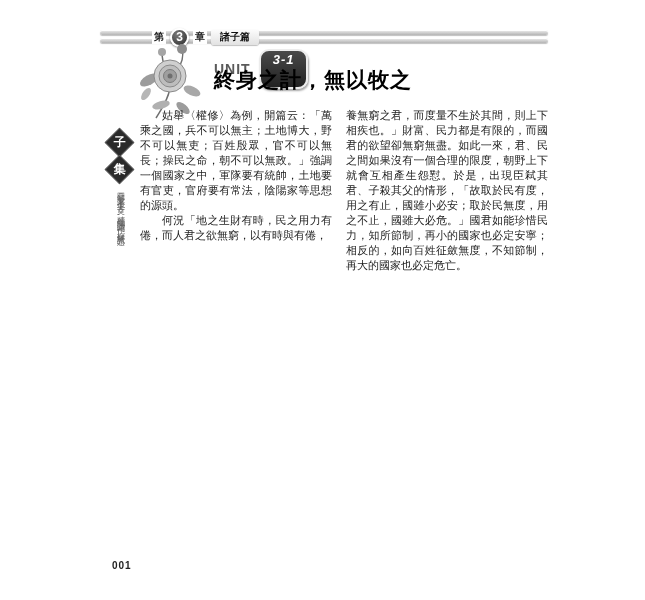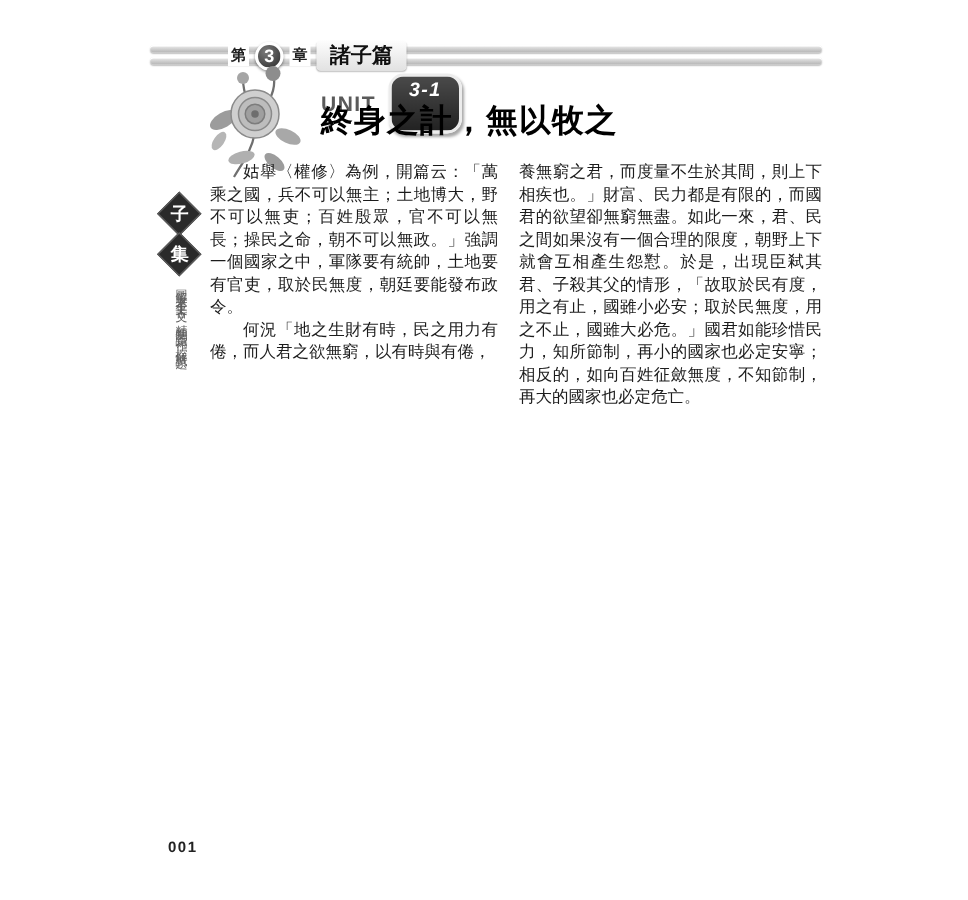--- a/index.html
+++ b/index.html
@@ -17,21 +17,21 @@
   .strip.bottom { top:9px; }
   .chapter-label { position:absolute; top:-3px; left:52px; height:22px;
                    display:flex; align-items:center; gap:4px;
                    font-family:"Liberation Sans", sans-serif; }
   .ch-pre, .ch-suf { font-size:10px; font-weight:bold; color:#222; background:#fff; padding:0 2px; }
   .ch-num { width:19px; height:19px; border-radius:50%;
             background:radial-gradient(circle at 35% 30%, #7a7a7a, #2b2b2b);
             color:#fff; font-weight:bold; font-size:12px;
             display:flex; align-items:center; justify-content:center;
             border:2px solid #fff; box-shadow:0 1px 2px rgba(0,0,0,.45); }
-  .ch-title { font-size:14px; font-weight:bold; color:#111;
+  .ch-title { font-size:10px; font-weight:bold; color:#111;
               background:linear-gradient(180deg,#fdfdfd,#e2e2e2);
               padding:1px 9px; border-radius:3px; box-shadow:0 1px 1px rgba(0,0,0,.25);font-family:Liberation Mono, monospace; }
 
   
   .flower { position:absolute; left:132px; top:42px; width:80px; height:80px; }
   .unit-row { position:absolute; left:214px; top:49px; display:flex; align-items:center; gap:8px;
               font-family:"Liberation Sans", sans-serif; }
   .unit-word { font-size:14px; font-weight:bold; color:#5a5a5a; letter-spacing:1px; }
   .unit-badge { background:linear-gradient(180deg,#4a4a4a,#222); color:#fff;
                 font-size:13px; font-weight:bold; font-style:italic;
@@ -109,21 +109,21 @@
       <span>子</span>
     </div>
     <div class="seal">
       <span>集</span>
     </div>
   </div>
   <div class="vtext">圖解大考子集古文─精進閱讀寫作‧探解試題</div>
 
   <div class="columns">
     <div class="col left">
-      <p>姑舉〈權修〉為例，開篇云：「萬乘之國，兵不可以無主；土地博大，野不可以無吏；百姓殷眾，官不可以無長；操民之命，朝不可以無政。」強調一個國家之中，軍隊要有統帥，土地要有官吏，取於民無度，朝廷要能發布政令。</p>
+      <p>姑舉〈權修〉為例，開篇云：「萬乘之國，兵不可以無主；土地博大，野不可以無吏；百姓殷眾，官不可以無長；操民之命，朝不可以無政。」強調一個國家之中，軍隊要有統帥，土地要有官吏，官府要有常法，陰陽家等思想的源頭。</p>
       <p>何況「地之生財有時，民之用力有倦，而人君之欲無窮，以有時與有倦，</p>
     </div>
     <div class="col right">
       <p class="cont">養無窮之君，而度量不生於其間，則上下相疾也。」財富、民力都是有限的，而國君的欲望卻無窮無盡。如此一來，君、民之間如果沒有一個合理的限度，朝野上下就會互相產生怨懟。於是，出現臣弒其君、子殺其父的情形，「故取於民有度，用之有止，國雖小必安；取於民無度，用之不止，國雖大必危。」國君如能珍惜民力，知所節制，再小的國家也必定安寧；相反的，如向百姓征斂無度，不知節制，再大的國家也必定危亡。</p>
     </div>
   </div>
 
   <div class="page-number">001</div>
 
 </div>

